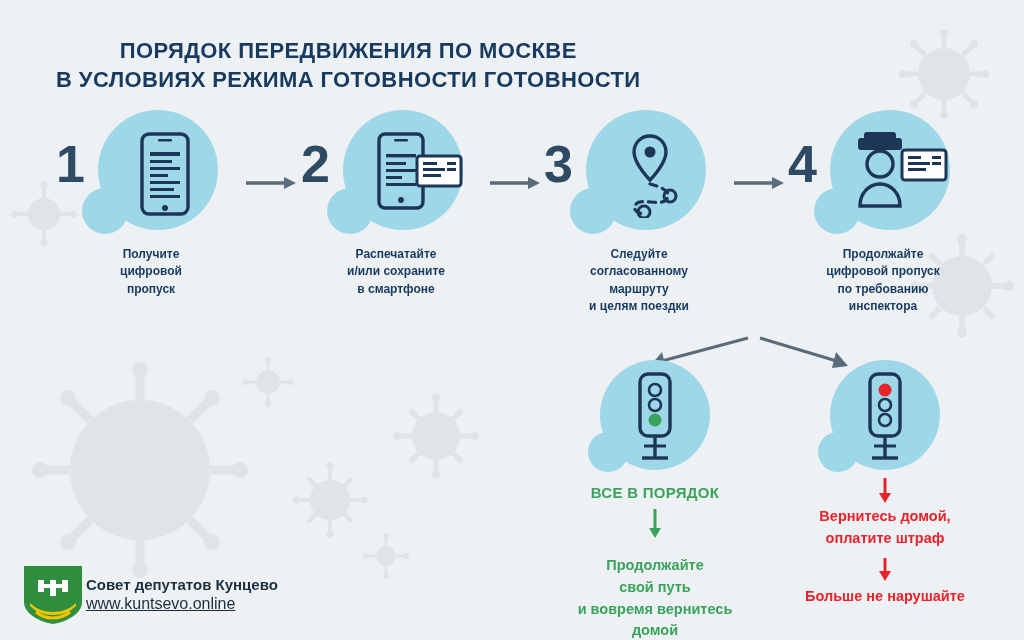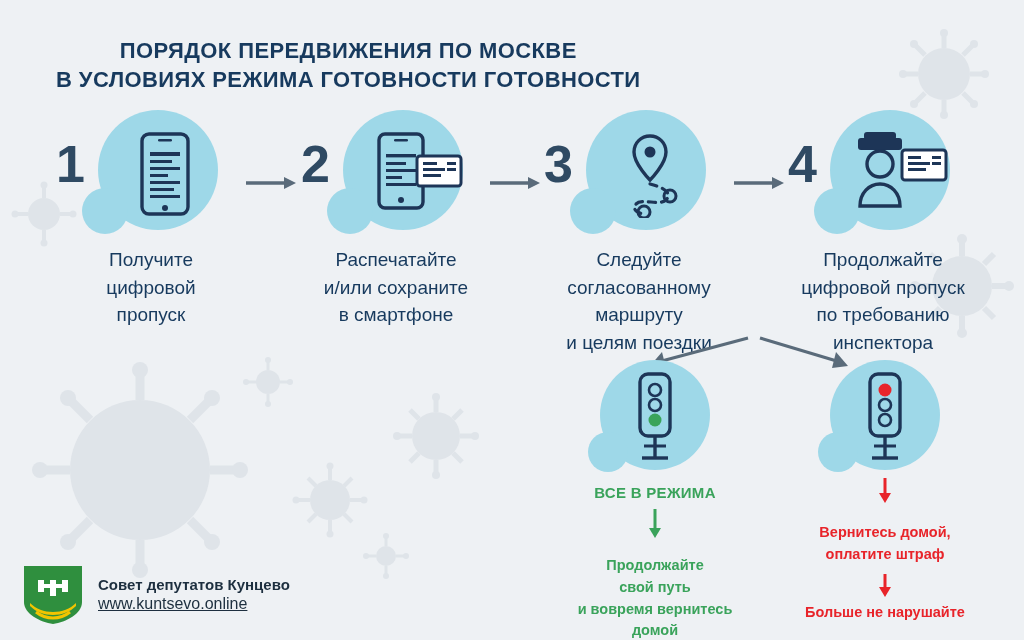--- a/index.html
+++ b/index.html
@@ -30,21 +30,21 @@
     content:"";position:absolute;left:-16px;bottom:-4px;width:46px;height:46px;
     background:#9ed8e8;border-radius:50%;
   }
   .num{
     position:absolute;left:10px;top:28px;font-size:52px;font-weight:bold;
     color:#2f4a63;z-index:3;line-height:1;
   }
   .icon{position:absolute;left:86px;top:22px;z-index:3;}
   .caption{
     position:absolute;top:136px;left:0;width:210px;text-align:center;
-    font-size:19px;font-weight:normal;line-height:1.45;color:#173a5e;
+    font-size:12px;font-weight:bold;line-height:1.45;color:#173a5e;
   }
   .arrow{
     position:absolute;top:66px;width:54px;height:14px;color:#5a6b7a;
   }
 
   
   .lightgroup{position:absolute;width:250px;text-align:center;}
   .lblob{
     position:relative;margin:0 auto;width:110px;height:110px;background:#9ed8e8;border-radius:50%;
   }
@@ -52,21 +52,21 @@
     content:"";position:absolute;left:-12px;bottom:-2px;width:40px;height:40px;background:#9ed8e8;border-radius:50%;
   }
   .lheading{margin-top:14px;font-size:15px;font-weight:bold;letter-spacing:.3px;}
   .ltext{margin-top:16px;font-size:14.5px;font-weight:bold;line-height:1.5;}
   .green{color:#3aa35b;}
   .red{color:#e8242a;}
 
   .downarrow{display:block;margin:8px auto 0;}
 
   
-  .footer{position:absolute;left:20px;bottom:14px;display:flex;align-items:center;gap:12px;}
+  .footer{position:absolute;left:20px;bottom:14px;display:flex;align-items:center;}
   .emblem{width:66px;height:62px;position:relative;}
   .footer-text{line-height:1.3;}
   .f1{font-size:15px;font-weight:bold;color:#1d2f3f;}
   .f2{font-size:16px;color:#1d2f3f;text-decoration:underline;}
 </style>
 </head>
 <body>
 
 <div>
   <svg width="1024" height="640" style="position:absolute;left:0;top:0;">
@@ -333,21 +333,21 @@
     <svg width="110" height="110" viewBox="0 0 110 110" style="position:absolute;left:0;top:0;z-index:2;">
       <rect x="40" y="14" width="30" height="62" rx="8" fill="none" stroke="#1d3557" stroke-width="3.4"></rect>
       <circle cx="55" cy="30" r="6" fill="none" stroke="#1d3557" stroke-width="2.6"></circle>
       <circle cx="55" cy="45" r="6" fill="none" stroke="#1d3557" stroke-width="2.6"></circle>
       <circle cx="55" cy="60" r="6.5" fill="#3aa35b"></circle>
       <line x1="55" y1="76" x2="55" y2="98" stroke="#1d3557" stroke-width="3.4"></line>
       <line x1="42" y1="98" x2="68" y2="98" stroke="#1d3557" stroke-width="3.4"></line>
       <line x1="44" y1="86" x2="66" y2="86" stroke="#1d3557" stroke-width="3"></line>
     </svg>
   </div>
-  <div class="lheading green">ВСЕ В РЕЖИМА</div>
+  <div class="lheading green">ВСЕ В ПОРЯДОК</div>
   <svg class="downarrow" width="16" height="30" viewBox="0 0 16 30">
     <line x1="8" y1="0" x2="8" y2="20" stroke="#3aa35b" stroke-width="3"></line>
     <polygon points="2,19 8,29 14,19" fill="#3aa35b"></polygon>
   </svg>
   <div class="ltext green">
     <span style="white-space:pre-line;">Продолжайте
 свой путь
 и вовремя вернитесь
 домой</span>
   </div>
@@ -362,21 +362,21 @@
       <circle cx="55" cy="60" r="6" fill="none" stroke="#1d3557" stroke-width="2.6"></circle>
       <line x1="55" y1="76" x2="55" y2="98" stroke="#1d3557" stroke-width="3.4"></line>
       <line x1="42" y1="98" x2="68" y2="98" stroke="#1d3557" stroke-width="3.4"></line>
       <line x1="44" y1="86" x2="66" y2="86" stroke="#1d3557" stroke-width="3"></line>
     </svg>
   </div>
   <svg class="downarrow" width="16" height="26" viewBox="0 0 16 26">
     <line x1="8" y1="0" x2="8" y2="16" stroke="#e8242a" stroke-width="3"></line>
     <polygon points="2,15 8,25 14,15" fill="#e8242a"></polygon>
   </svg>
-  <div class="ltext red" style="margin-top:18px;">
+  <div class="ltext red" style="margin-top:2px;">
     <span style="white-space:pre-line;">Вернитесь домой,
 оплатите штраф</span>
   </div>
   <svg class="downarrow" width="16" height="24" viewBox="0 0 16 24">
     <line x1="8" y1="0" x2="8" y2="14" stroke="#e8242a" stroke-width="3"></line>
     <polygon points="2,13 8,23 14,13" fill="#e8242a"></polygon>
   </svg>
   <div class="ltext red" style="margin-top:4px;">Больше не нарушайте</div>
 </div>
 

